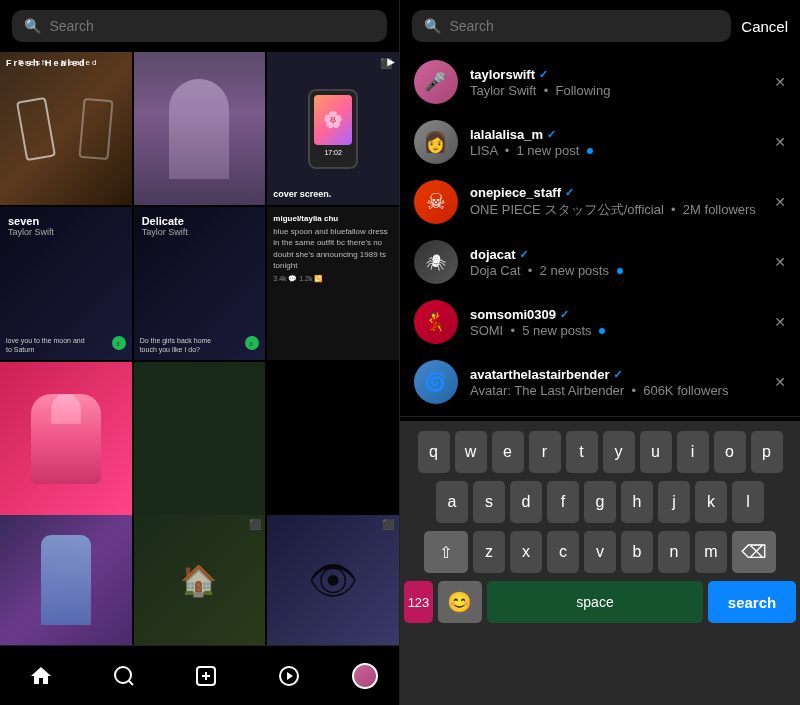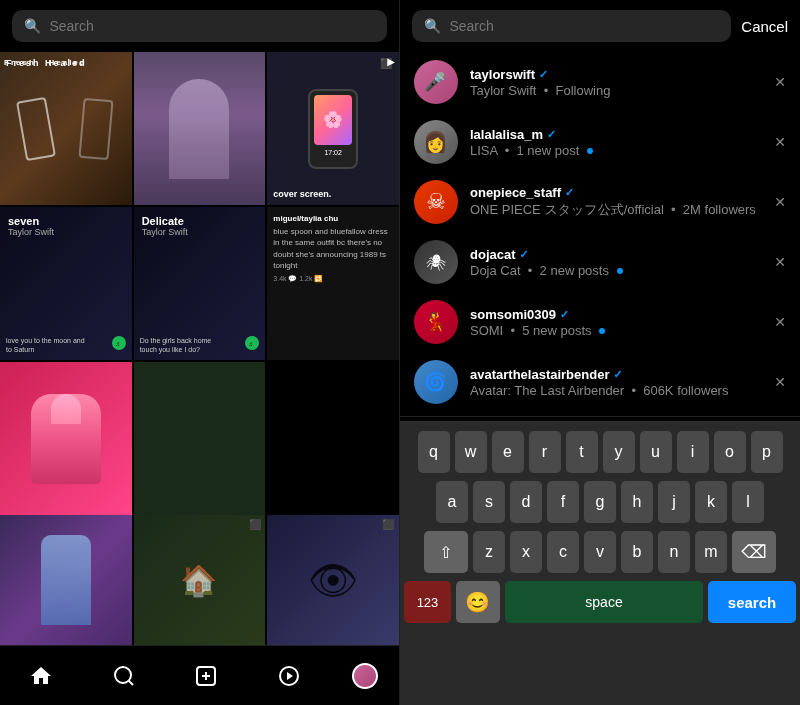--- a/index.html
+++ b/index.html
@@ -298,22 +298,22 @@
     .key-shift {
       width: 44px;
       background: #636363;
     }
     .key-delete {
       width: 44px;
       background: #636363;
       font-size: 18px;
     }
     .key-123 {
-      width: 47px;
-      background: #7f1d1d;
+      width: 29px;
+      background: #be185d;
       font-size: 13px;
     }
     .key-emoji {
       width: 44px;
       background: #636363;
       font-size: 20px;
     }
     .key-space {
       flex: 1;
       background: #14532d;
@@ -334,21 +334,21 @@
   <div class="left-search-bar">
     <div class="search-box">
       <span class="icon">🔍</span>
       <input type="text" readonly="" placeholder="Search" style="">
     </div>
   </div>
 
   <div class="photo-grid">
 
     <div class="grid-cell cell-1">
-      <div style="position:absolute;top:6px;left:4px;color:#fff;font-size:8px;font-weight:700;letter-spacing:2px;">Fresh&nbsp;&nbsp;&nbsp;Healed</div>
+      <div style="position:absolute;top:6px;left:18px;color:#fff;font-size:8px;font-weight:400;letter-spacing:2px;">Fresh&nbsp;&nbsp;&nbsp;Healed</div>
 
       <div style="position:absolute;inset:20px 6px 20px;display:flex;align-items:center;justify-content:space-around;">
         <div style="width:30px;height:60px;border:2px solid #fff;border-radius:4px;opacity:0.6;transform:rotate(-10deg);"></div>
         <div style="width:30px;height:60px;border:2px solid #ddd;border-radius:4px;opacity:0.4;transform:rotate(5deg);"></div>
       </div>
     </div>
     <div class="grid-cell cell-2">
 
       <div style="position:absolute;inset:0;background:linear-gradient(180deg,#5a4a6a 0%,#7a5a8a 40%,#4a3a5a 100%);"></div>
       <div style="position:absolute;inset:0;display:flex;align-items:center;justify-content:center;">

